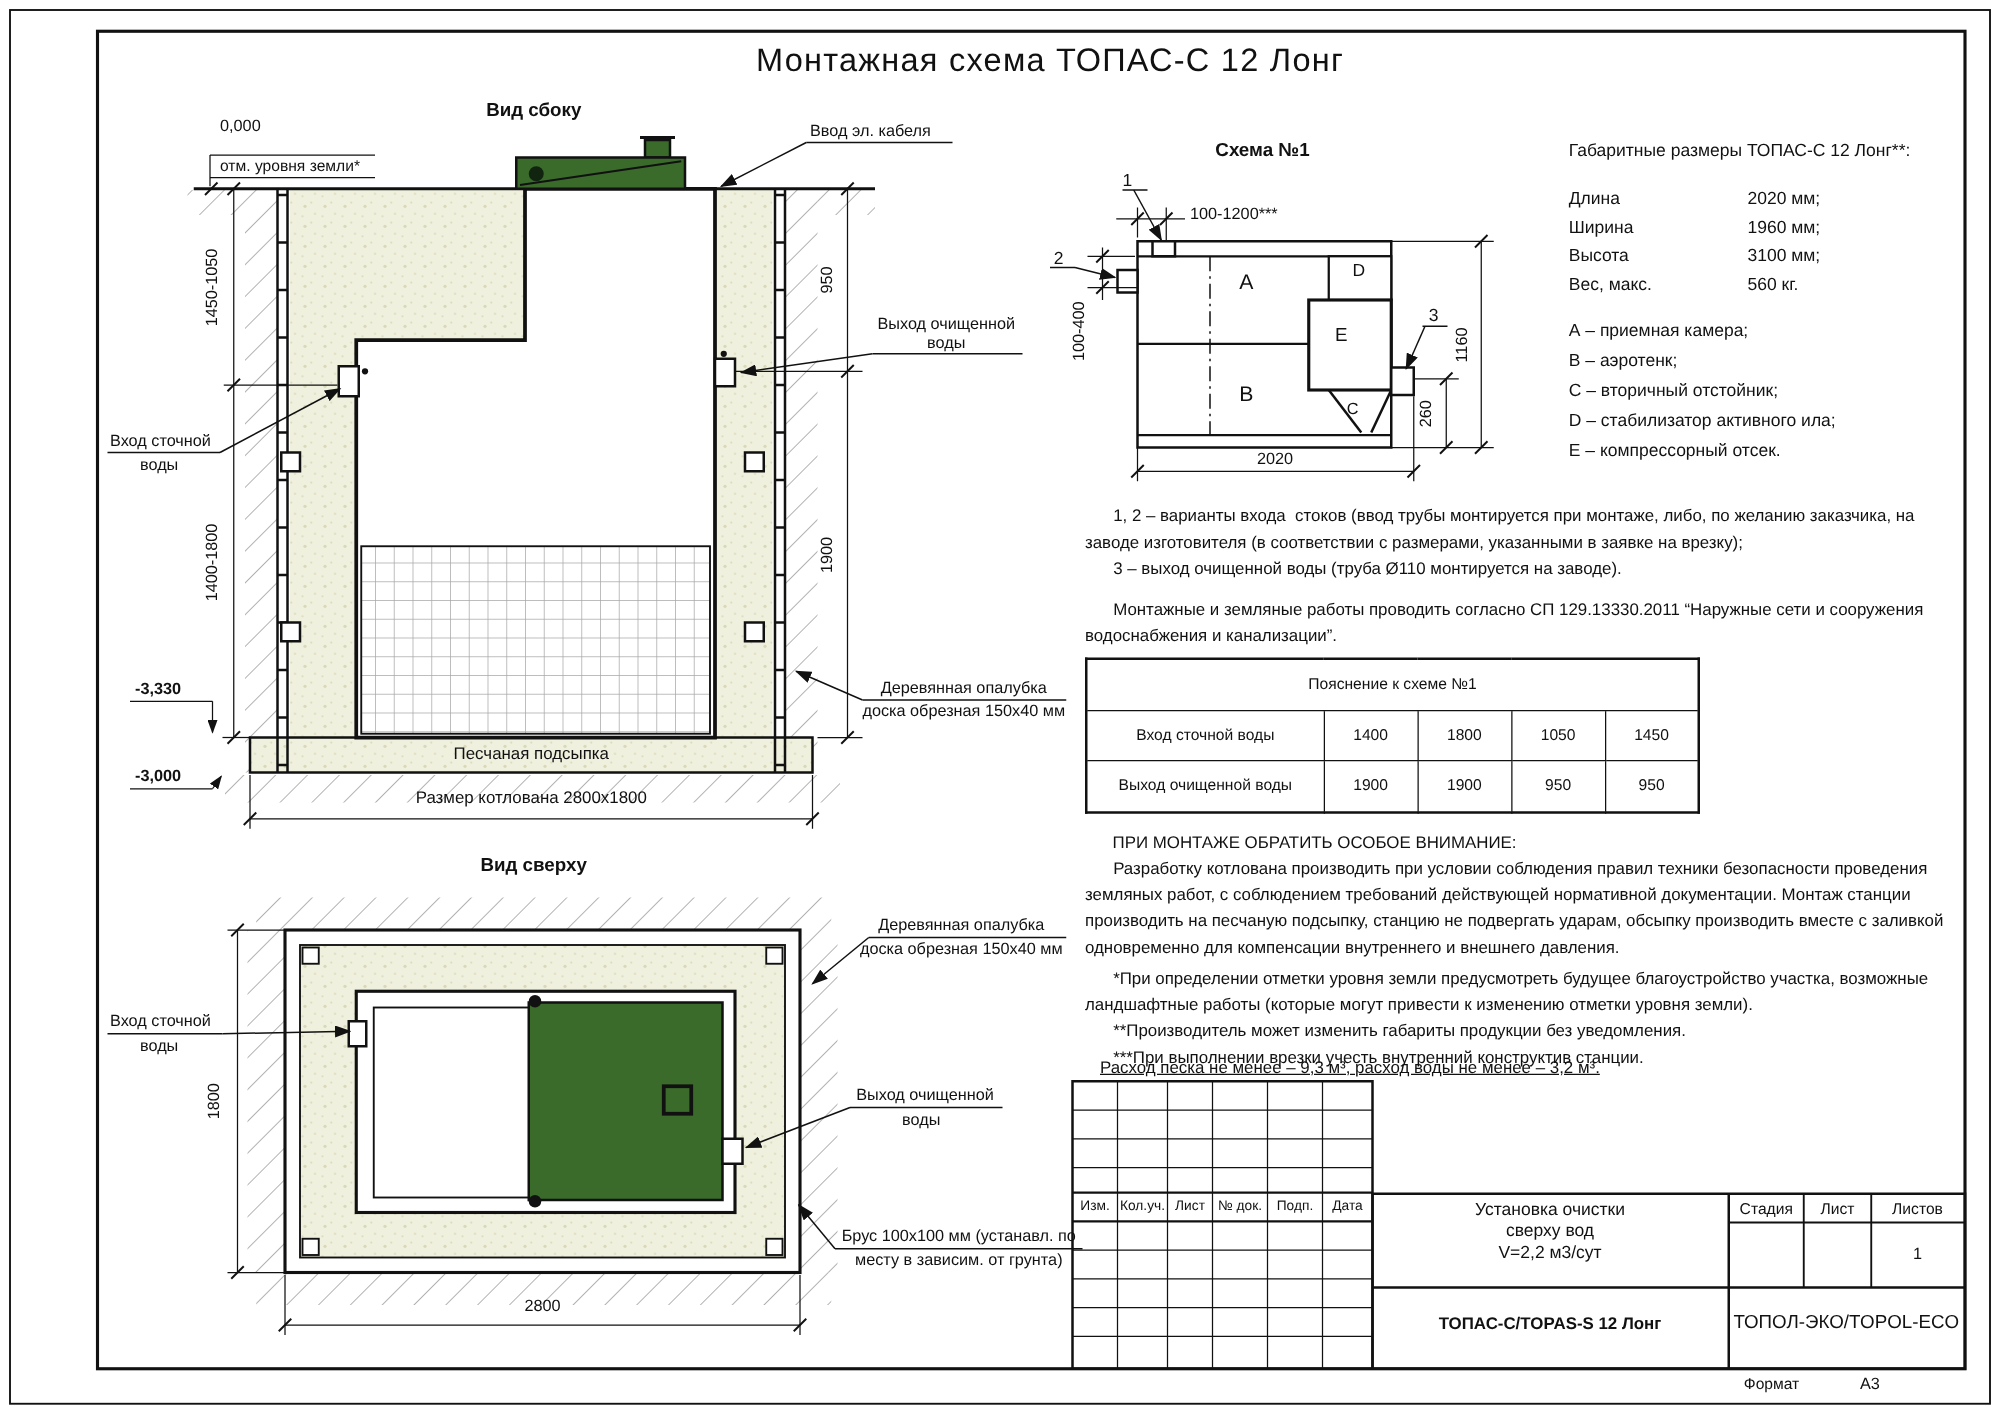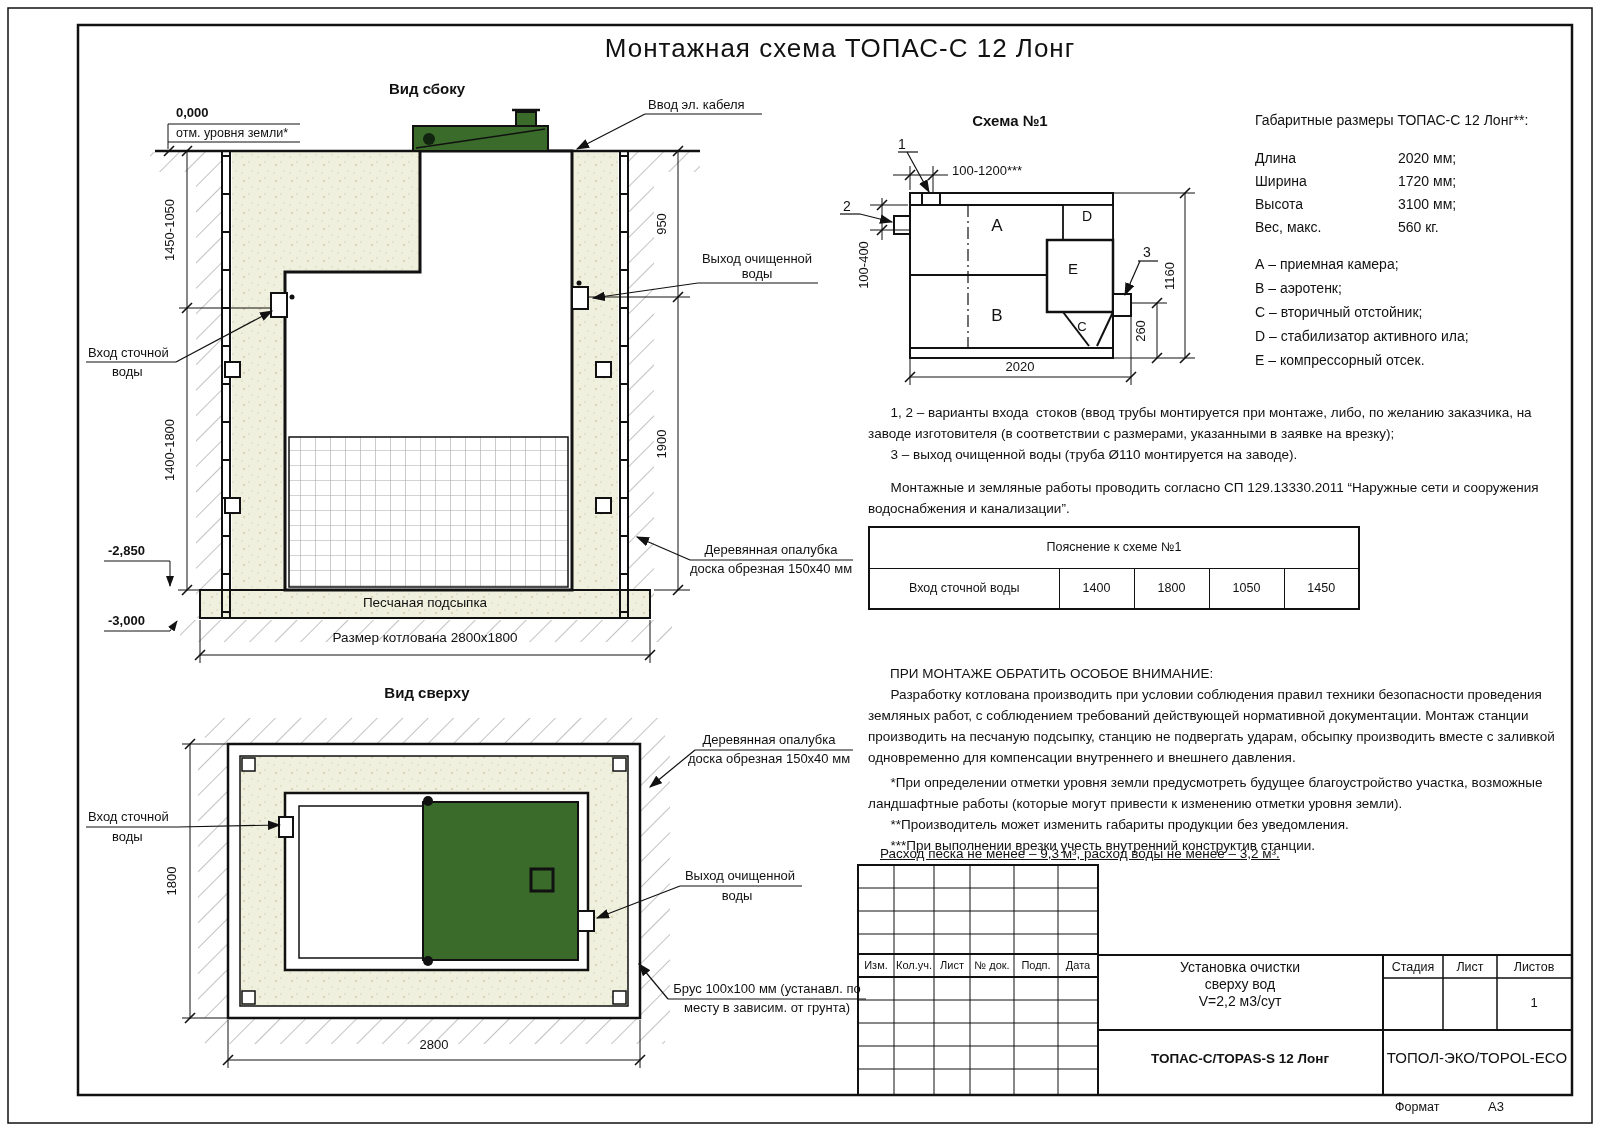--- a/index.html
+++ b/index.html
@@ -242,27 +242,27 @@
     <line x1="1383" y1="955" x2="1383" y2="1095" stroke-width="2"></line>
     <line x1="1443" y1="955" x2="1443" y2="1030" stroke-width="1.5"></line>
     <line x1="1497" y1="955" x2="1497" y2="1030" stroke-width="1.5"></line>
     <line x1="1383" y1="978" x2="1572" y2="978" stroke-width="1.5"></line>
   </g>
 </svg>
 
 <div class="lbl big ctr" style="left:840px;top:34px">Монтажная схема ТОПАС-С 12 Лонг</div>
 
 <div class="lbl vt ctr" style="left:427px;top:80px">Вид сбоку</div>
-<div class="lbl" style="left:176px;top:106px;font-weight:bold">0,000</div>
+<div class="lbl" style="left:176px;top:94px;font-weight:normal">0,000</div>
 <div class="lbl" style="left:176px;top:126px;font-size:12.5px">отм. уровня земли*</div>
 <div class="lbl rot" style="left:170px;top:230px">1450-1050</div>
 <div class="lbl rot" style="left:170px;top:450px">1400-1800</div>
 <div class="lbl rot" style="left:662px;top:224px">950</div>
 <div class="lbl rot" style="left:662px;top:444px">1900</div>
-<div class="lbl" style="left:108px;top:544px;font-weight:bold">-2,850</div>
+<div class="lbl" style="left:108px;top:544px;font-weight:bold">-3,330</div>
 <div class="lbl" style="left:108px;top:614px;font-weight:bold">-3,000</div>
 <div class="lbl" style="left:88px;top:346px">Вход сточной</div>
 <div class="lbl" style="left:112px;top:365px">воды</div>
 <div class="lbl" style="left:648px;top:98px">Ввод эл. кабеля</div>
 <div class="lbl ctr" style="left:757px;top:252px">Выход очищенной</div>
 <div class="lbl ctr" style="left:757px;top:267px">воды</div>
 <div class="lbl ctr" style="left:771px;top:543px">Деревянная опалубка</div>
 <div class="lbl ctr" style="left:771px;top:562px">доска обрезная 150х40 мм</div>
 <div class="lbl ctr" style="left:425px;top:595px;font-size:13.5px">Песчаная подсыпка</div>
 <div class="lbl ctr" style="left:425px;top:630px;font-size:13.5px">Размер котлована 2800х1800</div>
@@ -291,21 +291,21 @@
 <div class="lbl ctr" style="left:997px;top:216px;font-size:17px">A</div>
 <div class="lbl ctr" style="left:997px;top:306px;font-size:17px">B</div>
 <div class="lbl ctr" style="left:1082px;top:320px;font-size:13px">C</div>
 <div class="lbl ctr" style="left:1087px;top:208px;font-size:14px">D</div>
 <div class="lbl ctr" style="left:1073px;top:260px;font-size:15px">E</div>
 
 <div class="lbl" style="left:1255px;top:112px;font-size:14px">Габаритные размеры ТОПАС-С 12 Лонг**:</div>
 <div class="lbl" style="left:1255px;top:150px;font-size:14px">Длина</div>
 <div class="lbl" style="left:1398px;top:150px;font-size:14px">2020 мм;</div>
 <div class="lbl" style="left:1255px;top:173px;font-size:14px">Ширина</div>
-<div class="lbl" style="left:1398px;top:173px;font-size:14px">1720 мм;</div>
+<div class="lbl" style="left:1398px;top:173px;font-size:14px">1960 мм;</div>
 <div class="lbl" style="left:1255px;top:196px;font-size:14px">Высота</div>
 <div class="lbl" style="left:1398px;top:196px;font-size:14px">3100 мм;</div>
 <div class="lbl" style="left:1255px;top:219px;font-size:14px">Вес, макс.</div>
 <div class="lbl" style="left:1398px;top:219px;font-size:14px">560 кг.</div>
 <div class="lbl" style="left:1255px;top:256px;font-size:14px">А – приемная камера;</div>
 <div class="lbl" style="left:1255px;top:280px;font-size:14px">В – аэротенк;</div>
 <div class="lbl" style="left:1255px;top:304px;font-size:14px">С – вторичный отстойник;</div>
 <div class="lbl" style="left:1255px;top:328px;font-size:14px">D – стабилизатор активного ила;</div>
 <div class="lbl" style="left:1255px;top:352px;font-size:14px">Е – компрессорный отсек.</div>
 
@@ -327,20 +327,27 @@
       <tr style="height:22px">
         <td colspan="5">Пояснение к схеме №1</td>
       </tr>
   <tr style="height:21px">
     <td>Вход сточной воды</td>
     <td>1400</td>
     <td>1800</td>
     <td>1050</td>
     <td>1450</td>
   </tr>
+  <tr style="height:21px">
+    <td>Выход очищенной воды</td>
+    <td>1900</td>
+    <td>1900</td>
+    <td>950</td>
+    <td>950</td>
+  </tr>
 </tbody>
   </table>
 
 <div class="lbl" style="left:890px;top:666px;font-size:13.5px">ПРИ МОНТАЖЕ ОБРАТИТЬ ОСОБОЕ ВНИМАНИЕ:</div>
 <div class="lbl pre" style="left:868px;top:684px;width:710px;white-space:pre-wrap">      Разработку котлована производить при условии соблюдения правил техники безопасности проведения
 земляных работ, с соблюдением требований действующей нормативной документации. Монтаж станции
 производить на песчаную подсыпку, станцию не подвергать ударам, обсыпку производить вместе с заливкой
 одновременно для компенсации внутреннего и внешнего давления.</div>
 <div class="lbl pre" style="left:868px;top:772px;width:710px;white-space:pre-wrap">      *При определении отметки уровня земли предусмотреть будущее благоустройство участка, возможные
 ландшафтные работы (которые могут привести к изменению отметки уровня земли).

